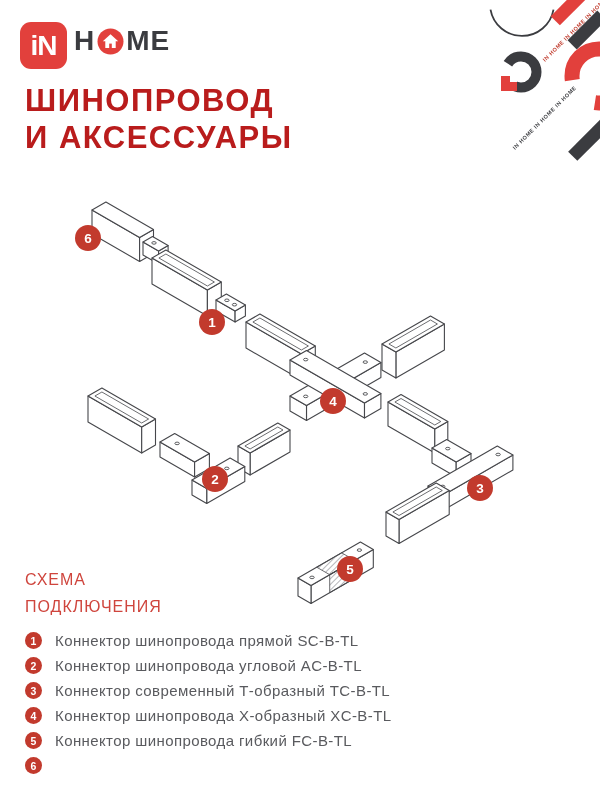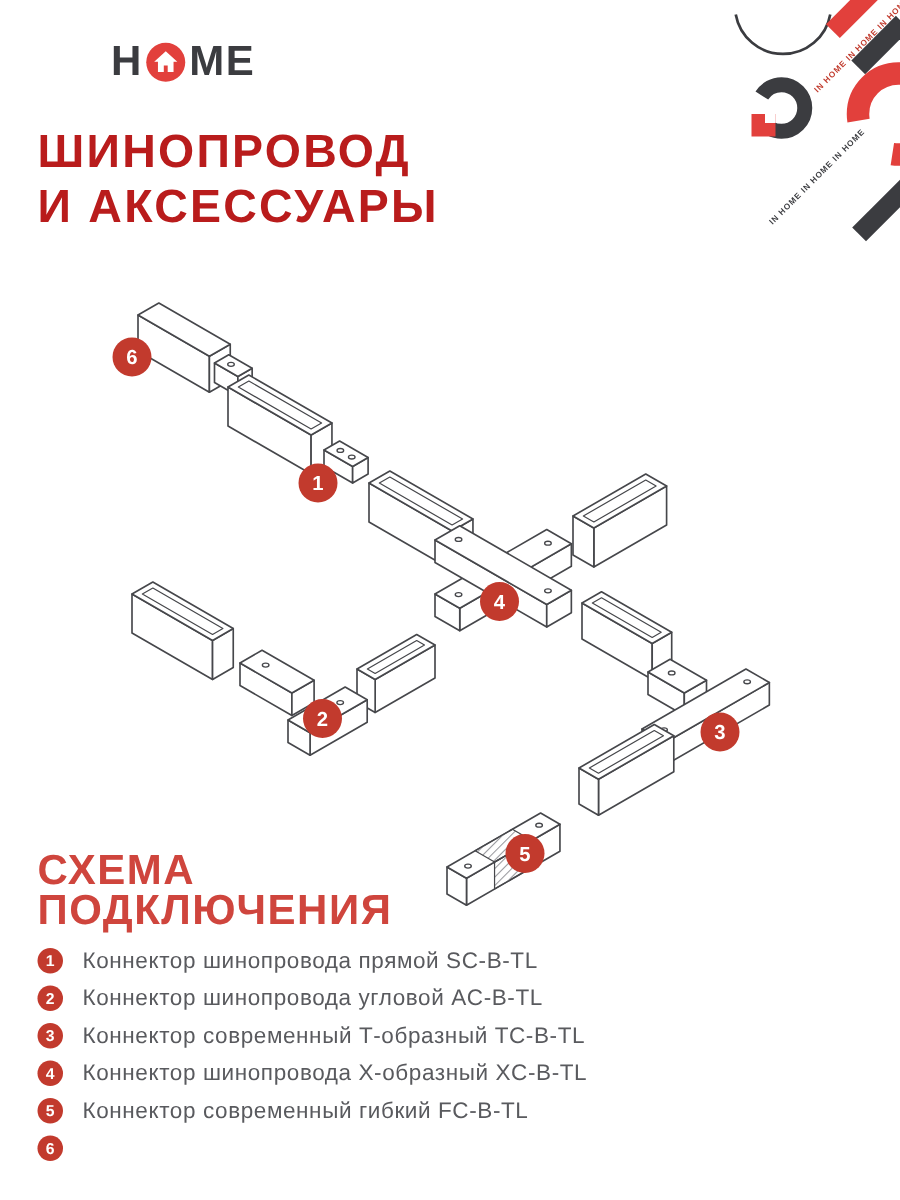--- a/index.html
+++ b/index.html
@@ -39,40 +39,43 @@
 
   
   .decor{position:absolute;top:0;right:0;}
 
   
   .diagram{position:absolute;left:0;top:190px;}
 
   
   .schema-heading{
     position:absolute;left:25px;top:566px;
-    font-size:28px;font-weight:700;line-height:27px;
+    font-size:16px;font-weight:400;line-height:27px;
     color:#cf453d;letter-spacing:1px;
   }
   .legend{
     position:absolute;left:25px;top:632px;
     display:flex;flex-direction:column;gap:8px;
   }
   .lrow{display:flex;align-items:center;gap:13px;}
   .lbadge{
     width:17px;height:17px;border-radius:50%;background:#c23a2d;
     color:#fff;font-size:10.5px;font-weight:bold;
     display:flex;align-items:center;justify-content:center;flex:0 0 17px;
   }
   .ltext{font-size:15px;letter-spacing:0.4px;color:#595a5e;white-space:nowrap;}
 </style>
 </head>
 <body>
 
 <div class="page">
 
+  <div class="logo-sq">
+    <span>iN</span>
+  </div>
   <div class="home-row">
     <span>H</span>
     <svg class="o-icon" width="27" height="27" viewBox="0 0 27 27">
       <circle cx="13.5" cy="13.5" r="13" fill="#e2403c"></circle>
       <path d="M13.5 6.2 L21.2 13.2 H18.7 V20 H8.3 V13.2 H5.8 Z" fill="#ffffff"></path>
       <path d="M12.2 20 V15.6 H14.8 V20 Z" fill="#e2403c"></path>
     </svg>
     <span>ME</span>
   </div>
 
@@ -250,20 +253,20 @@
       <div class="lrow">
         <span class="lbadge">3</span>
         <span class="ltext">Коннектор современный Т-образный TC-B-TL</span>
       </div>
       <div class="lrow">
         <span class="lbadge">4</span>
         <span class="ltext">Коннектор шинопровода Х-образный XC-B-TL</span>
       </div>
       <div class="lrow">
         <span class="lbadge">5</span>
-        <span class="ltext">Коннектор современный гибкий FC-B-TL</span>
+        <span class="ltext">Коннектор шинопровода гибкий FC-B-TL</span>
       </div>
       <div class="lrow">
         <span class="lbadge">6</span>
       </div>
     </div>
 
 </div>
 
 </body></html>

